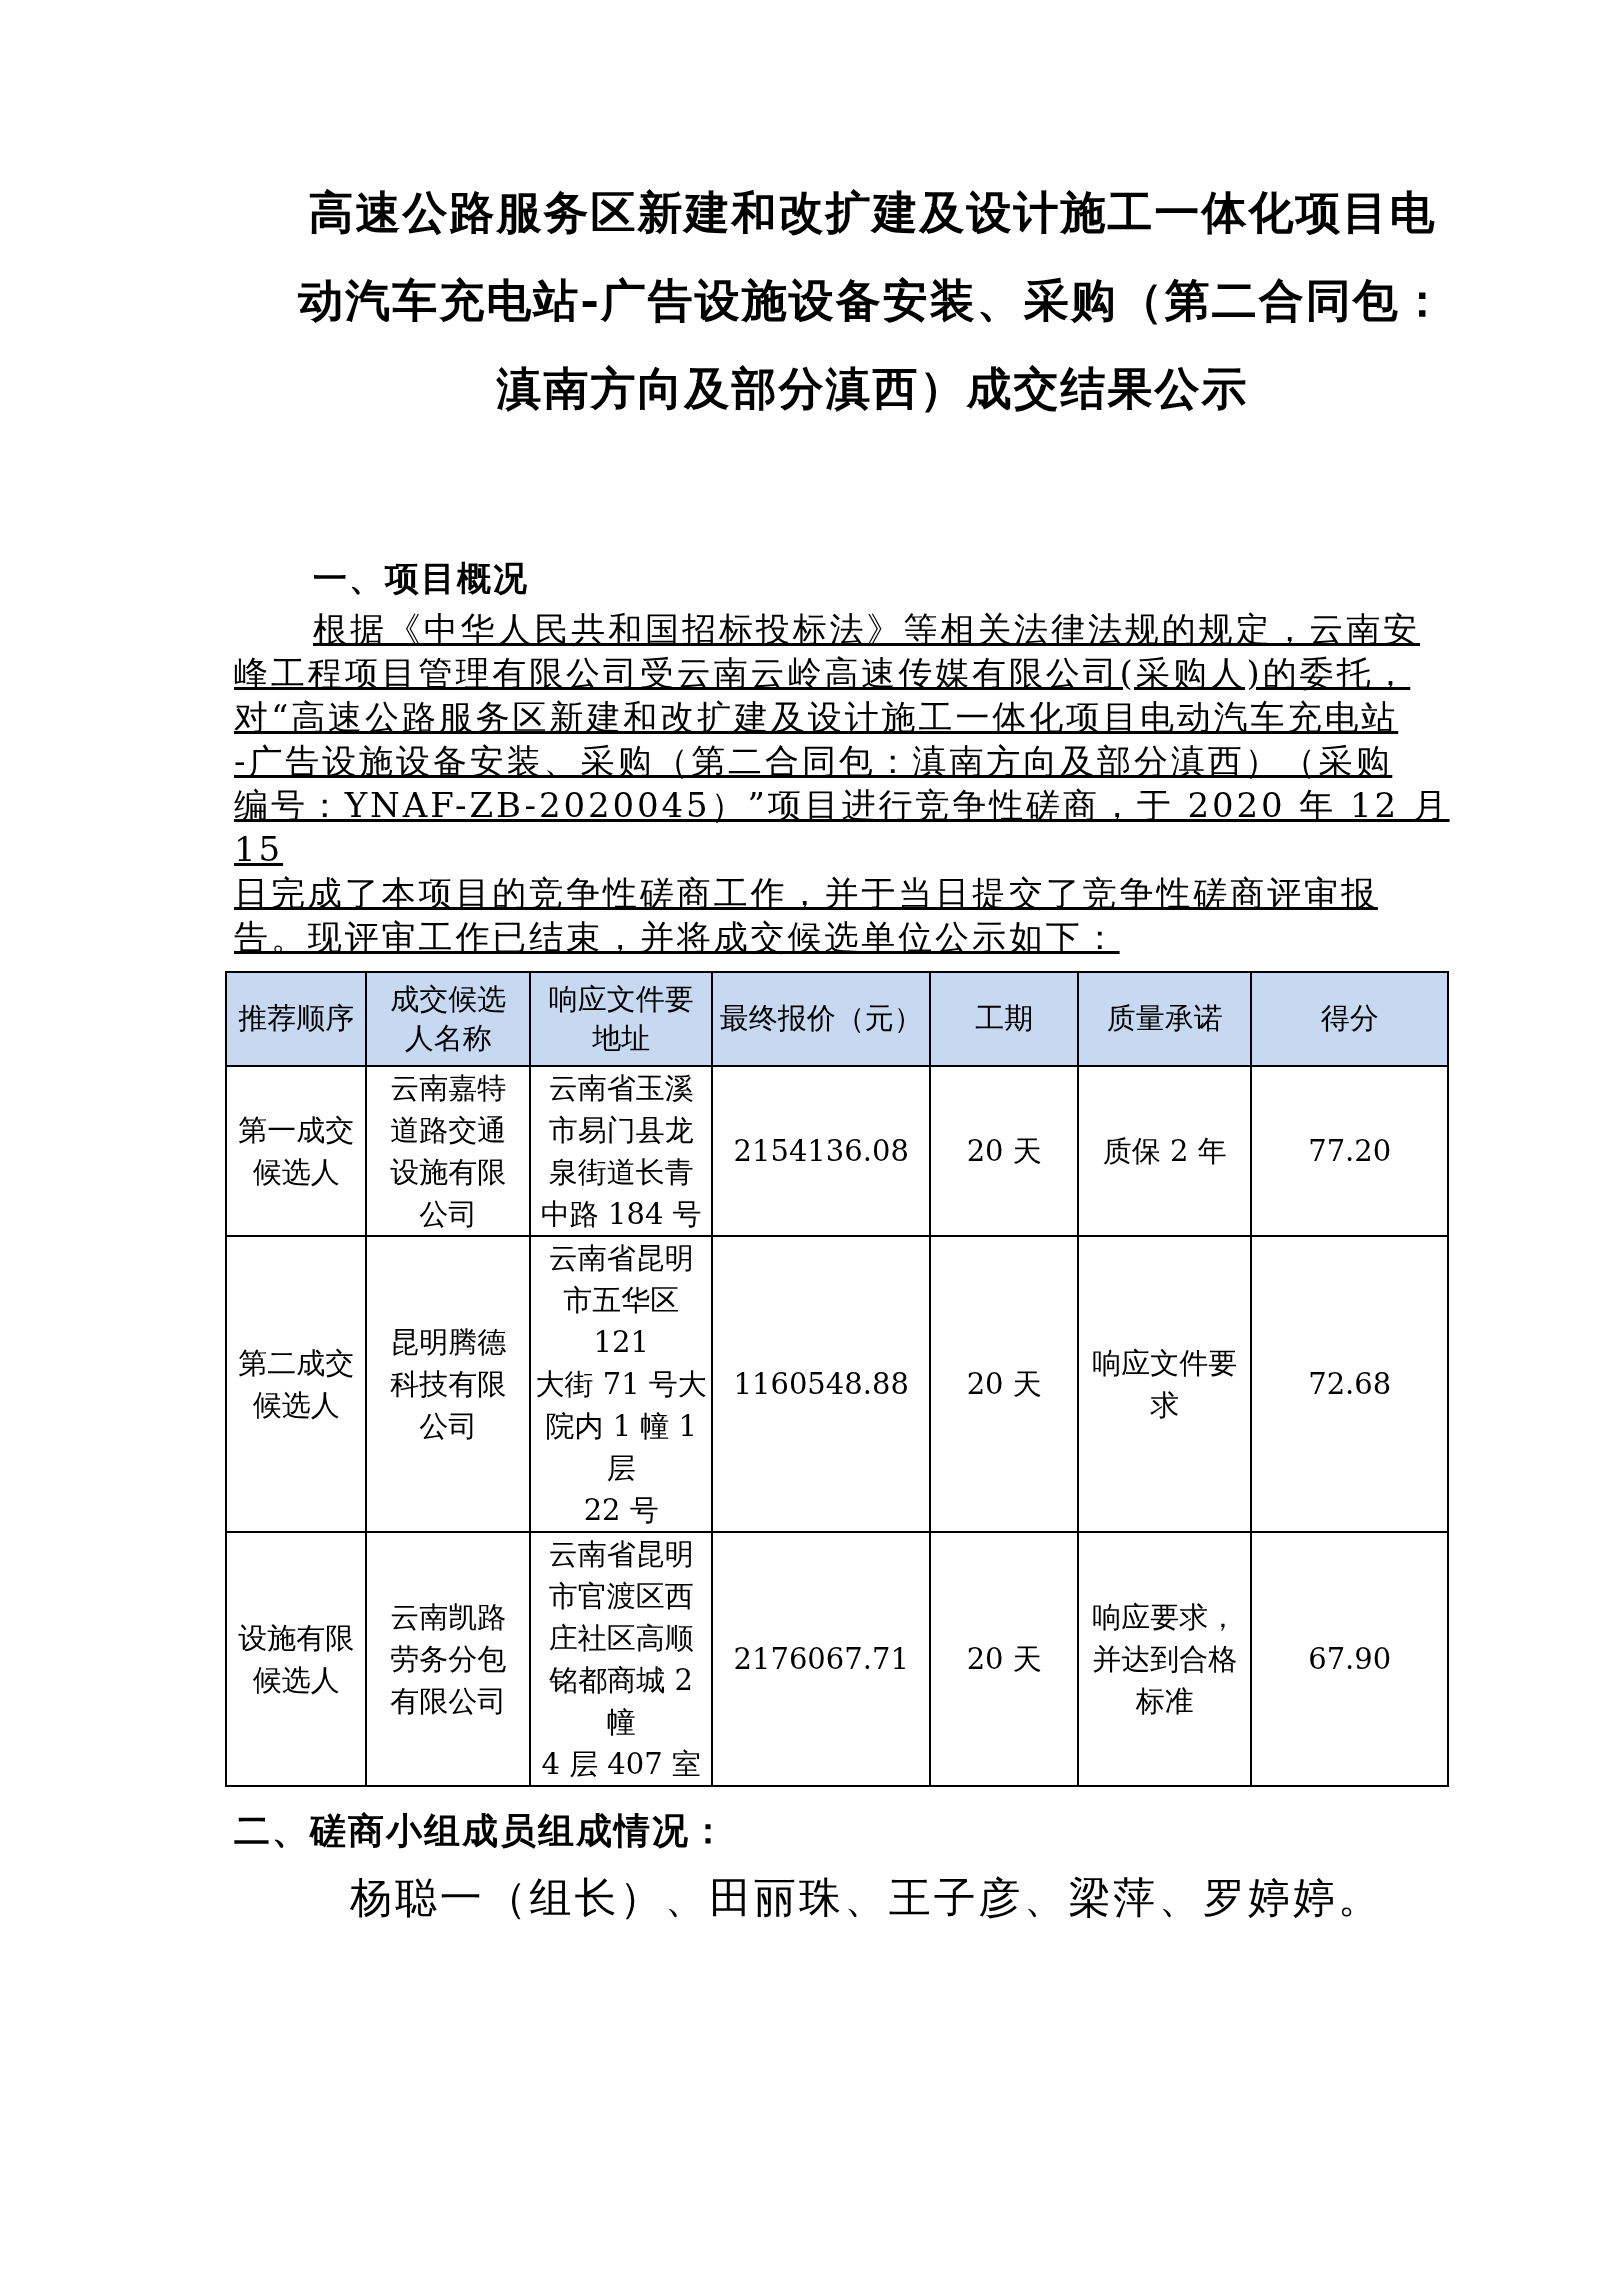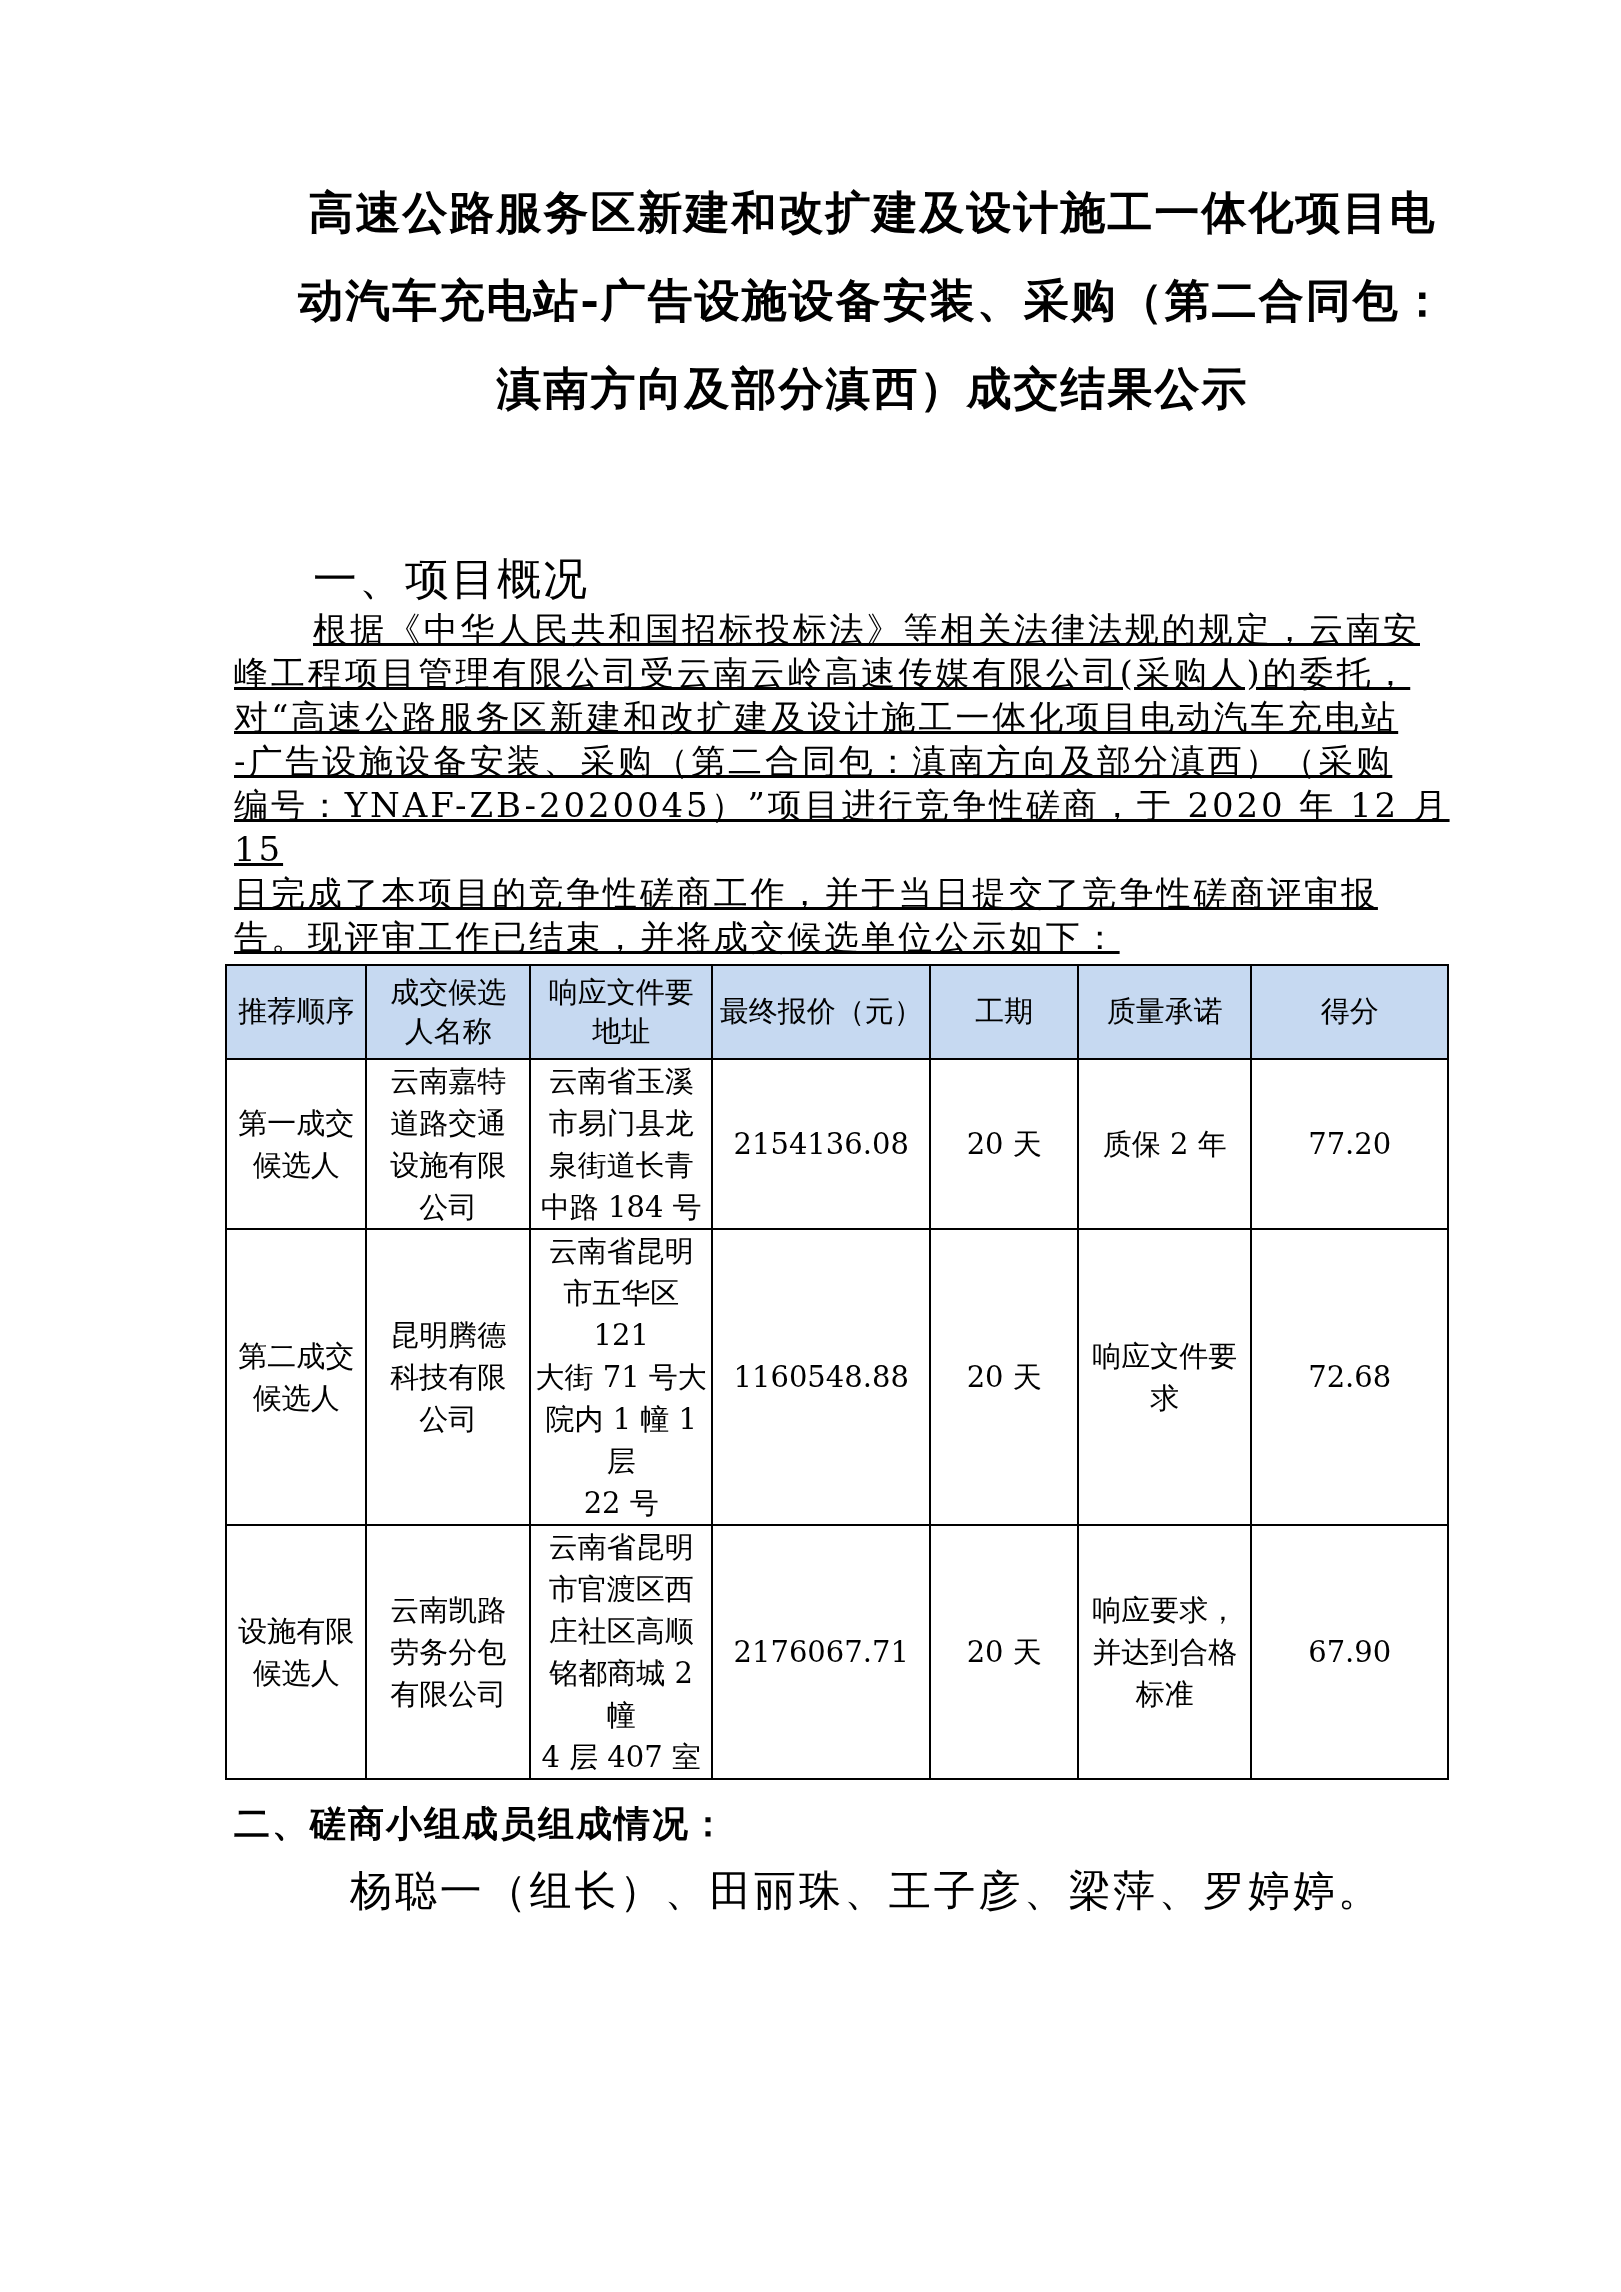--- a/index.html
+++ b/index.html
@@ -19,38 +19,38 @@
     margin-top: 169px;
     font-size: 45px;
     font-weight: bold;
     line-height: 88px;
     text-align: center;
     letter-spacing: 2px;
     white-space: pre-line;
   }
   .sec1-heading {
     margin-top: 121px;
-    font-size: 44px;
-    font-weight: normal;
+    font-size: 34px;
+    font-weight: bold;
     line-height: 49px;
     text-indent: 79px;
     letter-spacing: 2px;
     white-space: pre-line;
   }
   .body-paragraph {
     margin-top: 3.9px;
     font-size: 34px;
     line-height: 44px;
     letter-spacing: 2.9px;
     text-indent: 79px;
     white-space: pre-line;
     text-decoration: underline;
   }
   table.results {
-    margin-top: 5px;
+    margin-top: 12px;
     margin-left: -8.8px;
     border-collapse: collapse;
     table-layout: fixed;
     width: 1222px;
     border: 2.9px solid #000000;
   }
   table.results th, table.results td {
     border: 2px solid #000000;
     border-top-width: 2.9px;
     border-bottom-width: 2.9px;

